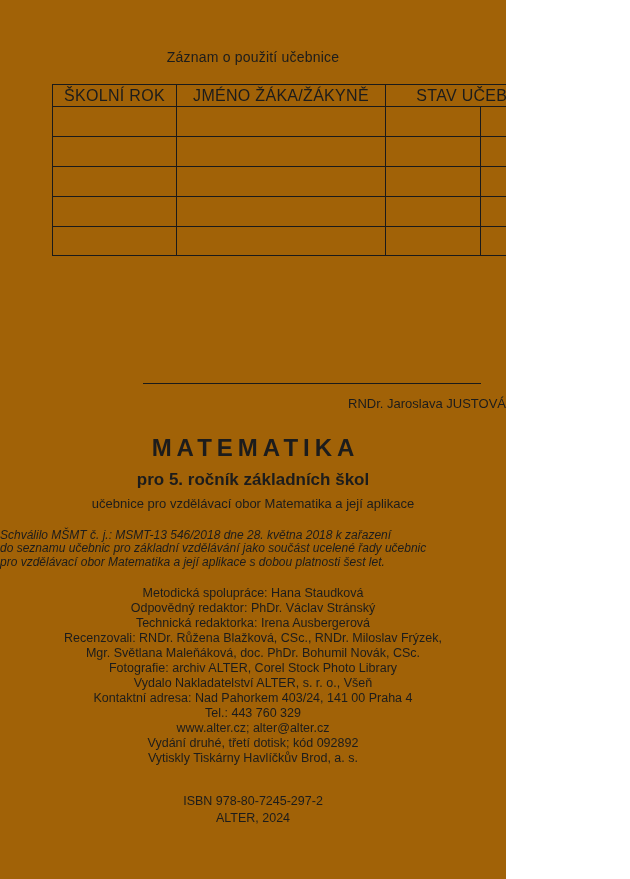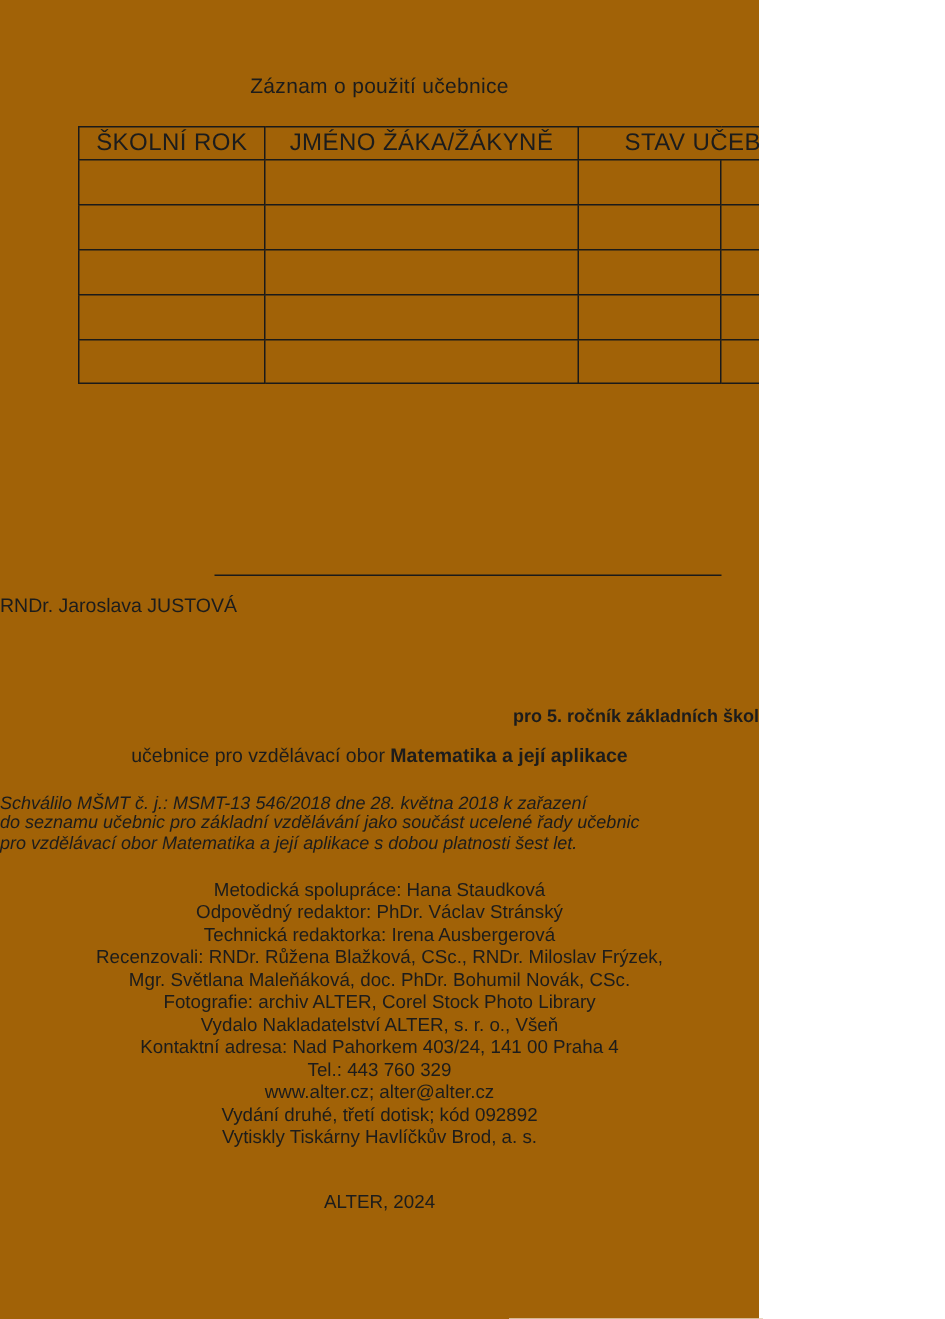--- a/index.html
+++ b/index.html
@@ -41,46 +41,46 @@
   table.usage-table td { height: 28.9px; }
   .rule {
     position: absolute;
     top: 383px; left: 143px;
     width: 338px; height: 0;
     border-top: 1.5px solid #1a1a1a;
   }
   .author {
     position: absolute;
     top: 396px; left: 0; right: 0;
-    text-align: left;
+    text-align: right;
     font-size: 13px;
   }
   .book-title {
     position: absolute;
     top: 434px; left: 0; right: 0;
     text-align: center;
     font-size: 24px;
     font-weight: 700;
     letter-spacing: 5px;
     text-indent: 5px;
   }
   .subtitle {
     position: absolute;
     top: 470px; left: 0; right: 0;
-    text-align: right;
-    font-size: 12px;
+    text-align: center;
+    font-size: 17px;
     font-weight: 700;
   }
   .series-line {
     position: absolute;
     top: 496px; left: 0; right: 0;
     text-align: center;
     font-size: 13px;
   }
-  .series-line b { font-weight: 700; }
+  .series-line b { font-weight: 400; }
   .approval {
     position: absolute;
     top: 529px; left: 0; right: 0;
     font-style: italic;
     font-size: 12px;
     line-height: 13.3px;
   }
   .credits {
     position: absolute;
     top: 586px; left: 0; right: 0;
@@ -148,20 +148,21 @@
           <td></td>
           <td></td>
         </tr>
       </tbody>
   </table>
 
   <div class="rule"></div>
 
   <div class="author">RNDr. Jaroslava JUSTOVÁ</div>
 
+  <div class="book-title">MATEMATIKA</div>
 
   <div class="subtitle">pro 5. ročník základních škol</div>
 
   <div class="series-line">
     <span>učebnice pro vzdělávací obor </span><b>Matematika a její aplikace</b>
   </div>
 
   <div class="approval">
       <div>Schválilo MŠMT č. j.: MSMT-13 546/2018 dne 28. května 2018 k zařazení</div>
       <div>do seznamu učebnic pro základní vzdělávání jako součást ucelené řady učebnic</div>
@@ -177,16 +178,17 @@
       <div>Fotografie: archiv ALTER, Corel Stock Photo Library</div>
       <div>Vydalo Nakladatelství ALTER, s. r. o., Všeň</div>
       <div>Kontaktní adresa: Nad Pahorkem 403/24, 141 00 Praha 4</div>
       <div>Tel.: 443 760 329</div>
       <div>www.alter.cz; alter@alter.cz</div>
       <div>Vydání druhé, třetí dotisk; kód 092892</div>
       <div>Vytiskly Tiskárny Havlíčkův Brod, a. s.</div>
     </div>
 
   <div class="imprint">
+    <div>ISBN 978-80-7245-297-2</div>
     <div>ALTER, 2024</div>
   </div>
 
 </div>
 
 </body></html>

